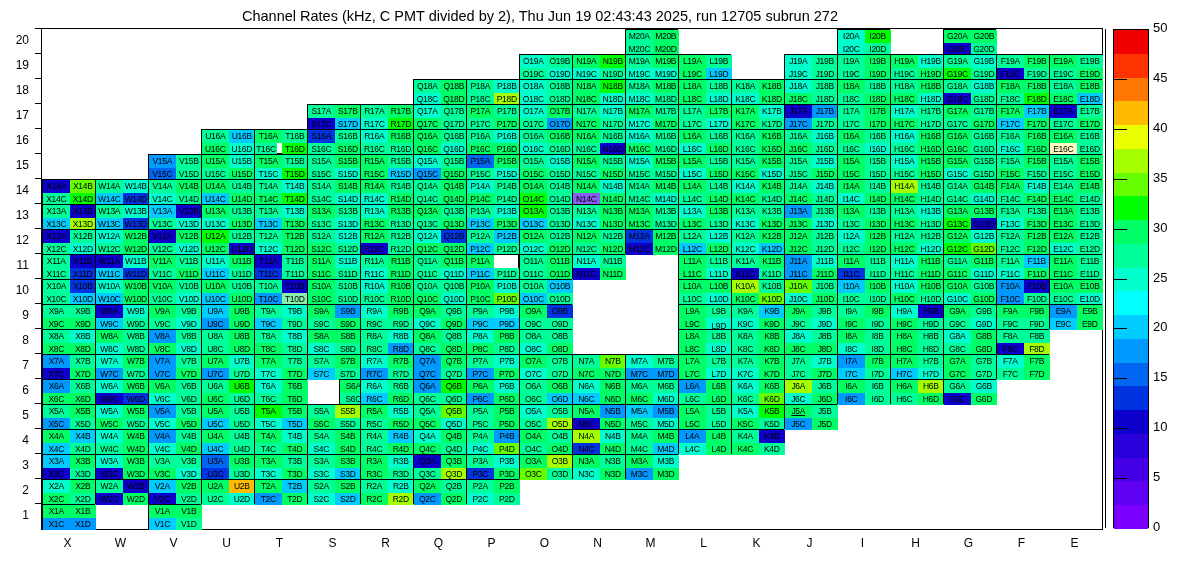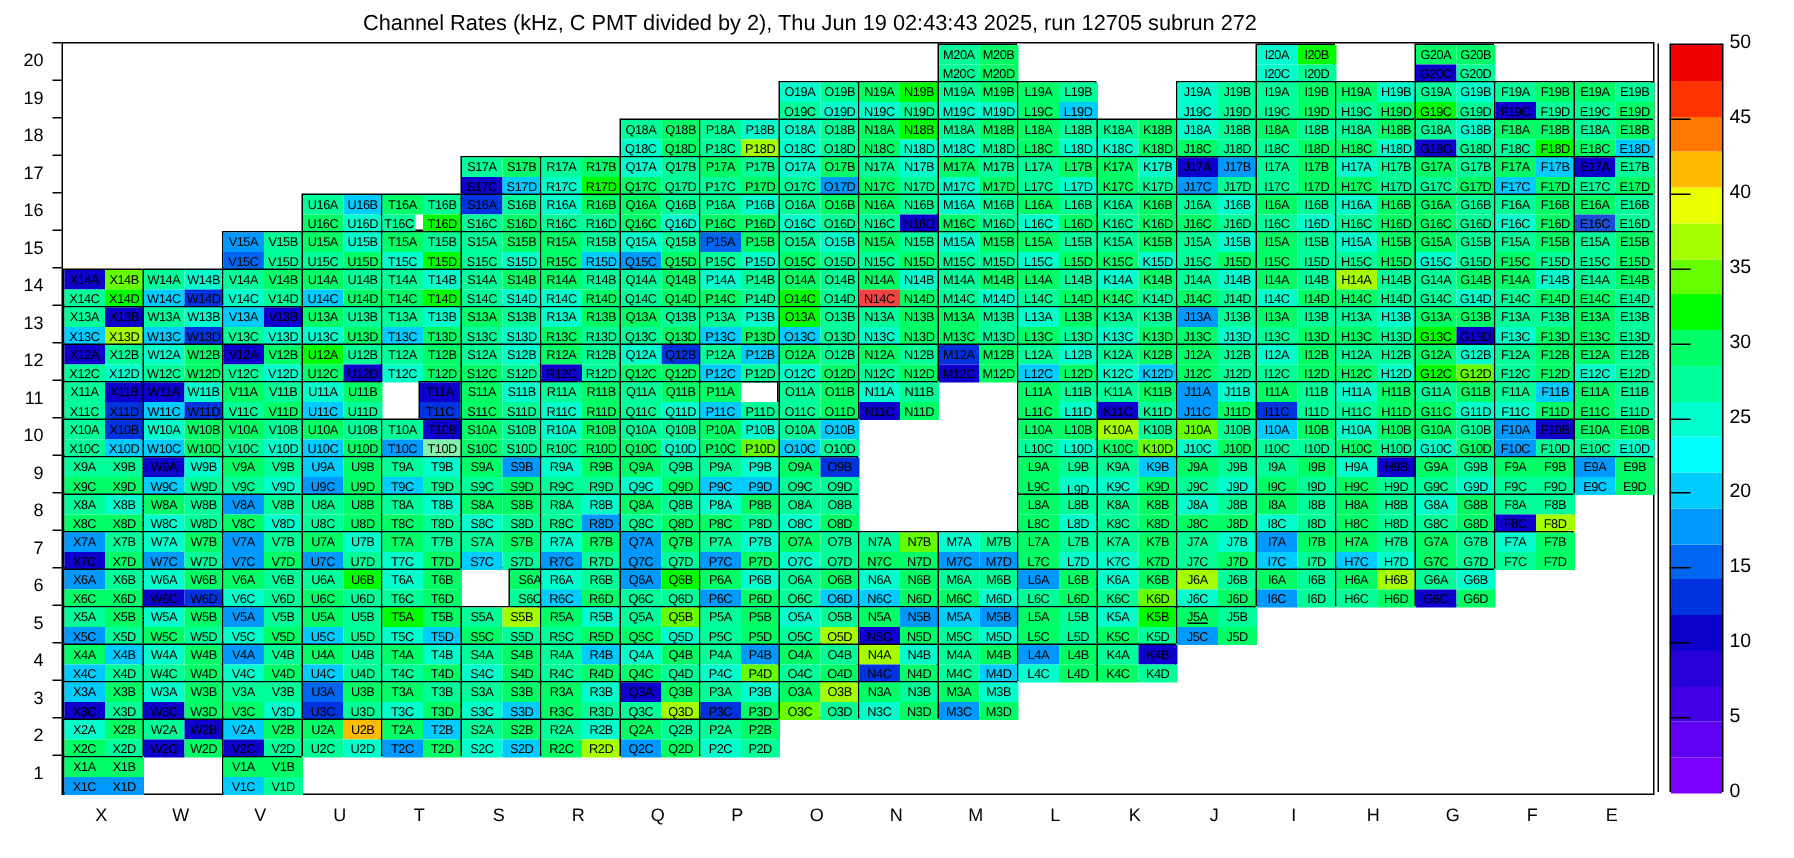--- a/index.html
+++ b/index.html
@@ -399,21 +399,21 @@
         <div class="sub" style="width: 26.5px; height: 12.5px; left: 26.5px; top: 0px; background: rgb(0, 255, 204);">T13B</div>
         <div class="sub" style="width: 26.5px; height: 12.5px; left: 0px; top: 12.5px; background: rgb(0, 204, 255);">T13C</div>
         <div class="sub" style="width: 26.5px; height: 12.5px; left: 26.5px; top: 12.5px; background: rgb(0, 255, 102);">T13D</div>
       </div>
       <div class="cell" style="left: 212px; top: 200px; width: 53px; height: 25px;">
         <div class="sub" style="width: 26.5px; height: 12.5px; left: 0px; top: 0px; background: rgb(0, 255, 153);">T12A</div>
         <div class="sub" style="width: 26.5px; height: 12.5px; left: 26.5px; top: 0px; background: rgb(0, 255, 102);">T12B</div>
         <div class="sub" style="width: 26.5px; height: 12.5px; left: 0px; top: 12.5px; background: rgb(0, 255, 204);">T12C</div>
         <div class="sub" style="width: 26.5px; height: 12.5px; left: 26.5px; top: 12.5px; background: rgb(0, 255, 102);">T12D</div>
       </div>
-      <div class="cell" style="left: 212px; top: 225px; width: 53px; height: 25px; margin-left: 25px;">
+      <div class="cell" style="left: 212px; top: 225px; width: 53px; height: 25px;">
         <div class="sub" style="width: 26.5px; height: 12.5px; left: 0px; top: 0px; background: rgb(13, 0, 205);">T11A</div>
         <div class="sub" style="width: 26.5px; height: 12.5px; left: 26.5px; top: 0px; background: rgb(0, 255, 153);">T11B</div>
         <div class="sub" style="width: 26.5px; height: 12.5px; left: 0px; top: 12.5px; background: rgb(0, 51, 224);">T11C</div>
         <div class="sub" style="width: 26.5px; height: 12.5px; left: 26.5px; top: 12.5px; background: rgb(0, 255, 153);">T11D</div>
       </div>
       <div class="cell" style="left: 212px; top: 250px; width: 53px; height: 25px;">
         <div class="sub" style="width: 26.5px; height: 12.5px; left: 0px; top: 0px; background: rgb(0, 255, 153);">T10A</div>
         <div class="sub" style="width: 26.5px; height: 12.5px; left: 26.5px; top: 0px; background: rgb(13, 0, 205);">T10B</div>
         <div class="sub" style="width: 26.5px; height: 12.5px; left: 0px; top: 12.5px; background: rgb(0, 153, 255);">T10C</div>
         <div class="sub" style="width: 26.5px; height: 12.5px; left: 26.5px; top: 12.5px; background: #86efac;">T10D</div>
@@ -990,21 +990,21 @@
       </div>
       <div class="cell" style="left: 530px; top: 125px; width: 53px; height: 25px;">
         <div class="sub" style="width: 26.5px; height: 12.5px; left: 0px; top: 0px; background: rgb(0, 255, 102);">N15A</div>
         <div class="sub" style="width: 26.5px; height: 12.5px; left: 26.5px; top: 0px; background: rgb(0, 255, 153);">N15B</div>
         <div class="sub" style="width: 26.5px; height: 12.5px; left: 0px; top: 12.5px; background: rgb(0, 255, 153);">N15C</div>
         <div class="sub" style="width: 26.5px; height: 12.5px; left: 26.5px; top: 12.5px; background: rgb(0, 255, 102);">N15D</div>
       </div>
       <div class="cell" style="left: 530px; top: 150px; width: 53px; height: 25px;">
         <div class="sub" style="width: 26.5px; height: 12.5px; left: 0px; top: 0px; background: rgb(0, 255, 102);">N14A</div>
         <div class="sub" style="width: 26.5px; height: 12.5px; left: 26.5px; top: 0px; background: rgb(0, 255, 204);">N14B</div>
-        <div class="sub" style="width: 26.5px; height: 12.5px; left: 0px; top: 12.5px; background: #ef4444;">N14C</div>
+        <div class="sub" style="width: 26.5px; height: 12.5px; left: 0px; top: 12.5px; background: #8b5cf6;">N14C</div>
         <div class="sub" style="width: 26.5px; height: 12.5px; left: 26.5px; top: 12.5px; background: rgb(0, 255, 102);">N14D</div>
       </div>
       <div class="cell" style="left: 530px; top: 175px; width: 53px; height: 25px;">
         <div class="sub" style="width: 26.5px; height: 12.5px; left: 0px; top: 0px; background: rgb(0, 255, 153);">N13A</div>
         <div class="sub" style="width: 26.5px; height: 12.5px; left: 26.5px; top: 0px; background: rgb(0, 255, 102);">N13B</div>
         <div class="sub" style="width: 26.5px; height: 12.5px; left: 0px; top: 12.5px; background: rgb(0, 255, 204);">N13C</div>
         <div class="sub" style="width: 26.5px; height: 12.5px; left: 26.5px; top: 12.5px; background: rgb(0, 255, 102);">N13D</div>
       </div>
       <div class="cell" style="left: 530px; top: 200px; width: 53px; height: 25px;">
         <div class="sub" style="width: 26.5px; height: 12.5px; left: 0px; top: 0px; background: rgb(0, 255, 102);">N12A</div>
@@ -1764,21 +1764,21 @@
       </div>
       <div class="cell" style="left: 1007px; top: 75px; width: 53px; height: 25px;">
         <div class="sub" style="width: 26.5px; height: 12.5px; left: 0px; top: 0px; background: rgb(13, 0, 205);">E17A</div>
         <div class="sub" style="width: 26.5px; height: 12.5px; left: 26.5px; top: 0px; background: rgb(0, 255, 153);">E17B</div>
         <div class="sub" style="width: 26.5px; height: 12.5px; left: 0px; top: 12.5px; background: rgb(0, 255, 153);">E17C</div>
         <div class="sub" style="width: 26.5px; height: 12.5px; left: 26.5px; top: 12.5px; background: rgb(0, 255, 102);">E17D</div>
       </div>
       <div class="cell" style="left: 1007px; top: 100px; width: 53px; height: 25px;">
         <div class="sub" style="width: 26.5px; height: 12.5px; left: 0px; top: 0px; background: rgb(0, 255, 102);">E16A</div>
         <div class="sub" style="width: 26.5px; height: 12.5px; left: 26.5px; top: 0px; background: rgb(0, 255, 153);">E16B</div>
-        <div class="sub" style="width: 26.5px; height: 12.5px; left: 0px; top: 12.5px; background: #1d4ed8;">E16C</div>
+        <div class="sub" style="width: 26.5px; height: 12.5px; left: 0px; top: 12.5px; background: #fef9c3;">E16C</div>
         <div class="sub" style="width: 26.5px; height: 12.5px; left: 26.5px; top: 12.5px; background: rgb(0, 255, 153);">E16D</div>
       </div>
       <div class="cell" style="left: 1007px; top: 125px; width: 53px; height: 25px;">
         <div class="sub" style="width: 26.5px; height: 12.5px; left: 0px; top: 0px; background: rgb(0, 255, 153);">E15A</div>
         <div class="sub" style="width: 26.5px; height: 12.5px; left: 26.5px; top: 0px; background: rgb(0, 255, 102);">E15B</div>
         <div class="sub" style="width: 26.5px; height: 12.5px; left: 0px; top: 12.5px; background: rgb(0, 255, 153);">E15C</div>
         <div class="sub" style="width: 26.5px; height: 12.5px; left: 26.5px; top: 12.5px; background: rgb(0, 255, 102);">E15D</div>
       </div>
       <div class="cell" style="left: 1007px; top: 150px; width: 53px; height: 25px;">
         <div class="sub" style="width: 26.5px; height: 12.5px; left: 0px; top: 0px; background: rgb(0, 255, 153);">E14A</div>

